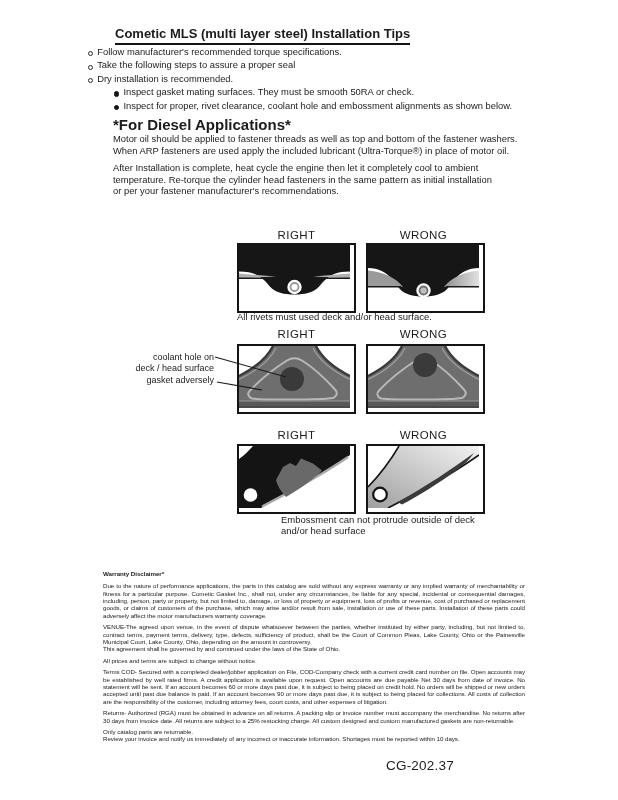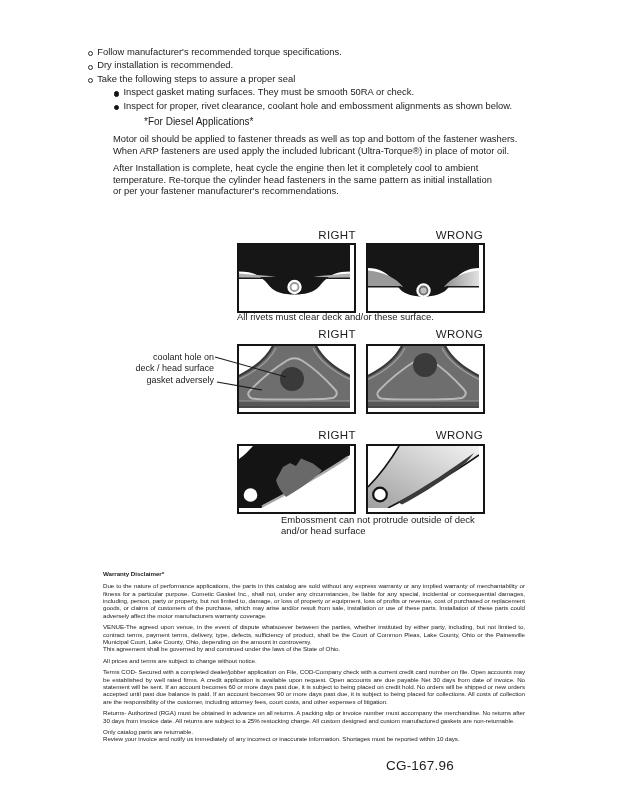--- a/index.html
+++ b/index.html
@@ -11,57 +11,60 @@
   
   .title{left:115px;top:26px;font-size:13px;font-weight:bold;}
   .title span{display:inline-block;border-bottom:2px solid #141414;padding-bottom:2px;}
   
   .tips{left:88px;top:45px;width:442px;font-size:9.4px;line-height:13.4px;}
   .tip{display:flex;align-items:center;}
   .tip.lvl2{margin-left:26px;}
   .b-dot{flex:0 0 auto;width:3.2px;height:3.2px;border:1px solid #2a2a2a;border-radius:50%;margin:4.2px 4px 0 0;background:#fff;}
   .tip.lvl2 .b-dot{background:#141414;border-color:#141414;width:3.4px;height:3.4px;}
   
-  .diesel-h{left:113px;top:116px;font-size:10px;font-weight:normal;margin-left:31px;}
+  .diesel-h{left:113px;top:116px;font-size:15px;font-weight:bold;}
   .para{left:113px;width:430px;font-size:9.4px;line-height:11.6px;white-space:pre-line;}
   .p1{top:133px;}
   .p2{top:162px;}
   .note{top:201px;}
   
-  .dg-label{width:119px;text-align:right;font-size:11.5px;letter-spacing:.4px;}
+  .dg-label{width:119px;text-align:center;font-size:11.5px;letter-spacing:.4px;}
   .dg-box{width:115px;height:66px;border:2px solid #141414;background:#fff;}
   .dg-box svg{display:block;}
   .caption{font-size:9.5px;line-height:11px;white-space:pre-line;}
   .annot{font-size:9px;line-height:10.6px;text-align:right;white-space:pre-line;}
   .overlay{left:0;top:0;pointer-events:none;}
   
   .warranty{left:103px;top:570px;width:422px;font-size:6.2px;line-height:7.35px;letter-spacing:-0.05px;}
   .warranty .wh{font-weight:bold;margin:0 0 5px 0;}
   .warranty p{margin:0 0 4.2px 0;text-align:justify;white-space:pre-line;}
   
   .code{left:386px;top:758px;font-size:13.5px;letter-spacing:.2px;}
 </style>
 </head>
 <body>
 
 <div class="page">
 
+  <div class="abs title">
+    <span>Cometic MLS (multi layer steel) Installation Tips</span>
+  </div>
 
   <div class="abs tips">
     <div class="tip lvl1">
         <span class="b-dot"></span>
         <span>Follow manufacturer's recommended torque specifications.</span>
       </div>
     <div class="tip lvl1">
         <span class="b-dot"></span>
+        <span>Take the following steps to assure a proper seal</span>
+      </div>
+    <div class="tip lvl1">
+        <span class="b-dot"></span>
         <span>Dry installation is recommended.</span>
-      </div>
-    <div class="tip lvl1">
-        <span class="b-dot"></span>
-        <span>Take the following steps to assure a proper seal</span>
       </div>
     <div class="tip lvl2">
         <span class="b-dot"></span>
         <span>Inspect gasket mating surfaces.  They must be smooth 50RA or check.</span>
       </div>
     <div class="tip lvl2">
         <span class="b-dot"></span>
         <span>Inspect for proper, rivet clearance, coolant hole and embossment alignments as shown below.</span>
       </div>
   </div>
@@ -97,21 +100,21 @@
       </defs>
       <rect x="0" y="0" width="111" height="62" fill="#ffffff"></rect>
       <path d="M0,0 H111 V23 C100,23 93.5,27 87,34 C80.5,41 79,51.5 55.5,51.5 C32,51.5 30.5,41 24,34 C17.5,27 11,23 0,23 Z" fill="#161616"></path>
       <path d="M0,25.5 C16,27 28,33 35,41.8 L0,41.8 Z" fill="#9a9a9a"></path>
       <path d="M111,25.5 C95,27 83,33 76,41.8 L111,41.8 Z" fill="url(#g-r1w)"></path>
       <path d="M0,41.8 H33 M78,41.8 H111" stroke="#1a1a1a" stroke-width="1.4"></path>
       <circle cx="55.5" cy="45.5" r="7.2" fill="#ffffff"></circle>
       <circle cx="55.5" cy="45.5" r="4" fill="#c0c0c0" stroke="#6f6f6f" stroke-width="1.8"></circle>
     </svg>
   </div>
-  <div class="abs caption" style="left:237px;top:311px;">All rivets must clear deck and/or these surface.</div>
+  <div class="abs caption" style="left:237px;top:311px;">All rivets must used deck and/or head surface.</div>
 
   <div class="abs dg-label" style="left:237px;top:328px;">RIGHT</div>
   <div class="abs dg-label" style="left:364px;top:328px;">WRONG</div>
 
   <div class="abs annot" style="left:104px;top:352px;width:110px;">coolant hole on
 deck / head surface</div>
   <div class="abs annot" style="left:104px;top:375px;width:110px;">gasket adversely</div>
 
   <div class="abs dg-box" style="left:237px;top:344px;">
     <svg width="111" height="62" viewBox="0 0 111 62">
@@ -187,15 +190,15 @@
     <p>Due to the nature of performance applications, the parts in this catalog are sold without any express warranty or any implied warranty of merchantability or fitness for a particular purpose.  Cometic Gasket Inc., shall not, under any circumstances, be liable for any special, incidental or consequential damages, including, person, party or property, but not limited to, damage, or loss of property or equipment, loss of profits or revenue, cost of purchased or replacement goods, or claims of customers of the purchase, which may arise and/or result from sale, installation or use of these parts.  Installation of these parts could adversely affect the motor manufacturers warranty coverage.</p>
     <p>VENUE-The agreed upon venue, in the event of dispute whatsoever between the parties, whether instituted by either party, including, but not limited to, contract terms, payment terms, delivery, type, defects, sufficiency of product, shall be the Court of Common Pleas, Lake County, Ohio or the Painesville Municipal Court, Lake County, Ohio, depending on the amount in controversy.
 This agreement shall be governed by and construed under the laws of the State of Ohio.</p>
     <p>All prices and terms are subject to change without notice.</p>
     <p>Terms COD- Secured with a completed dealer/jobber application on File, COD-Company check with a current credit card number on file.  Open accounts may be established by well rated firms.  A credit application is available upon request.  Open accounts are due payable Net 30 days from date of invoice.  No statement will be sent.  If an account becomes 60 or more days past due, it is subject to being placed on credit hold.  No orders will be shipped or new orders accepted until past due balance is paid.  If an account becomes 90 or more days past due, it is subject to being placed for collections.  All costs of collection are the responsibility of the customer, including attorney fees, court costs, and other expenses of litigation.</p>
     <p>Returns- Authorized (RGA) must be obtained in advance on all returns.  A packing slip or invoice number must accompany the merchandise.  No returns after 30 days from invoice date.  All returns are subject to a 25% restocking charge.  All custom designed and custom manufactured gaskets are non-returnable.</p>
     <p>Only catalog parts are returnable.
 Review your invoice and notify us immediately of any incorrect or inaccurate information.  Shortages must be reported within 10 days.</p>
   </div>
 
-  <div class="abs code">CG-167.96</div>
+  <div class="abs code">CG-202.37</div>
 
 </div>
 
 </body></html>

